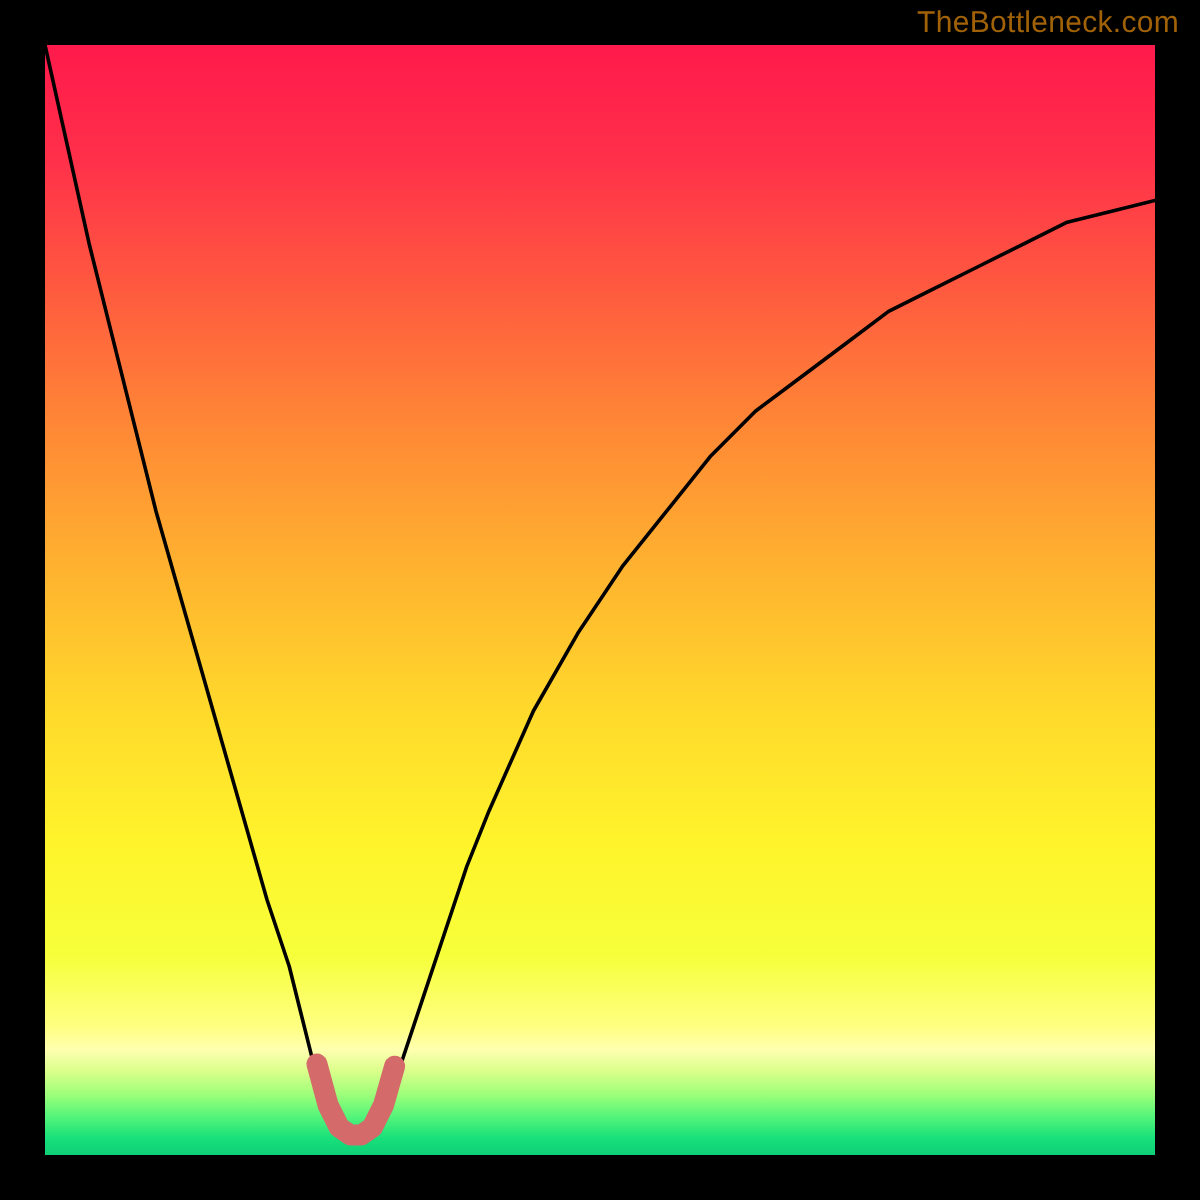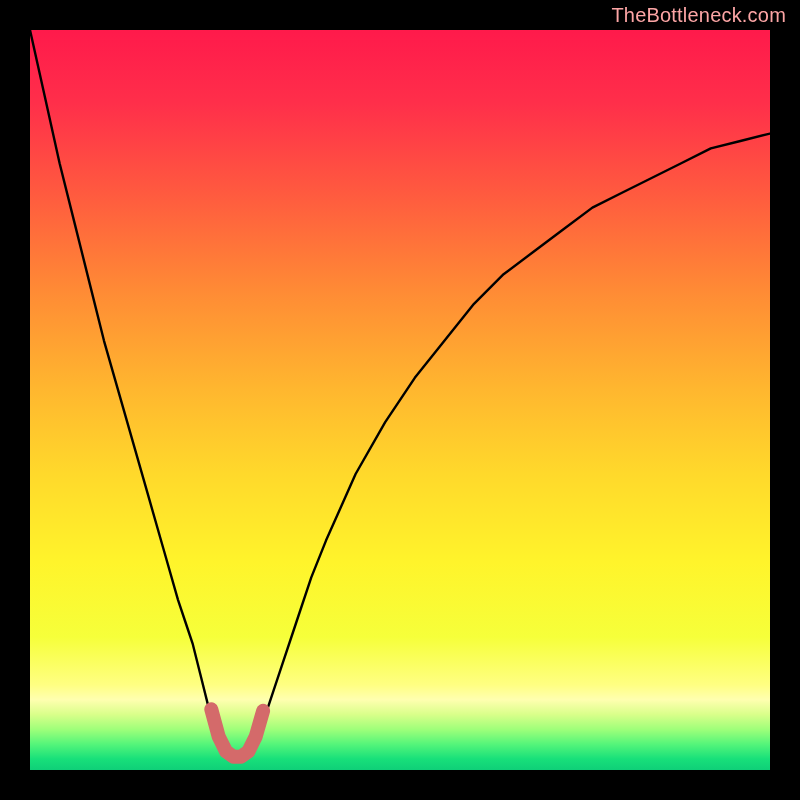--- a/index.html
+++ b/index.html
@@ -23,21 +23,21 @@
     position: absolute;
     top: 30px;
     left: 30px;
     width: 740px;
     height: 740px;
   }
   .watermark {
     position: absolute;
     top: 4px;
     right: 14px;
-    color: #fca5a5;
+    color: #a16207;
     font-size: 20px;
     letter-spacing: 0.2px;
     user-select: none;
   }
 </style>
 </head>
 <body>
 
 <div class="frame">
 

